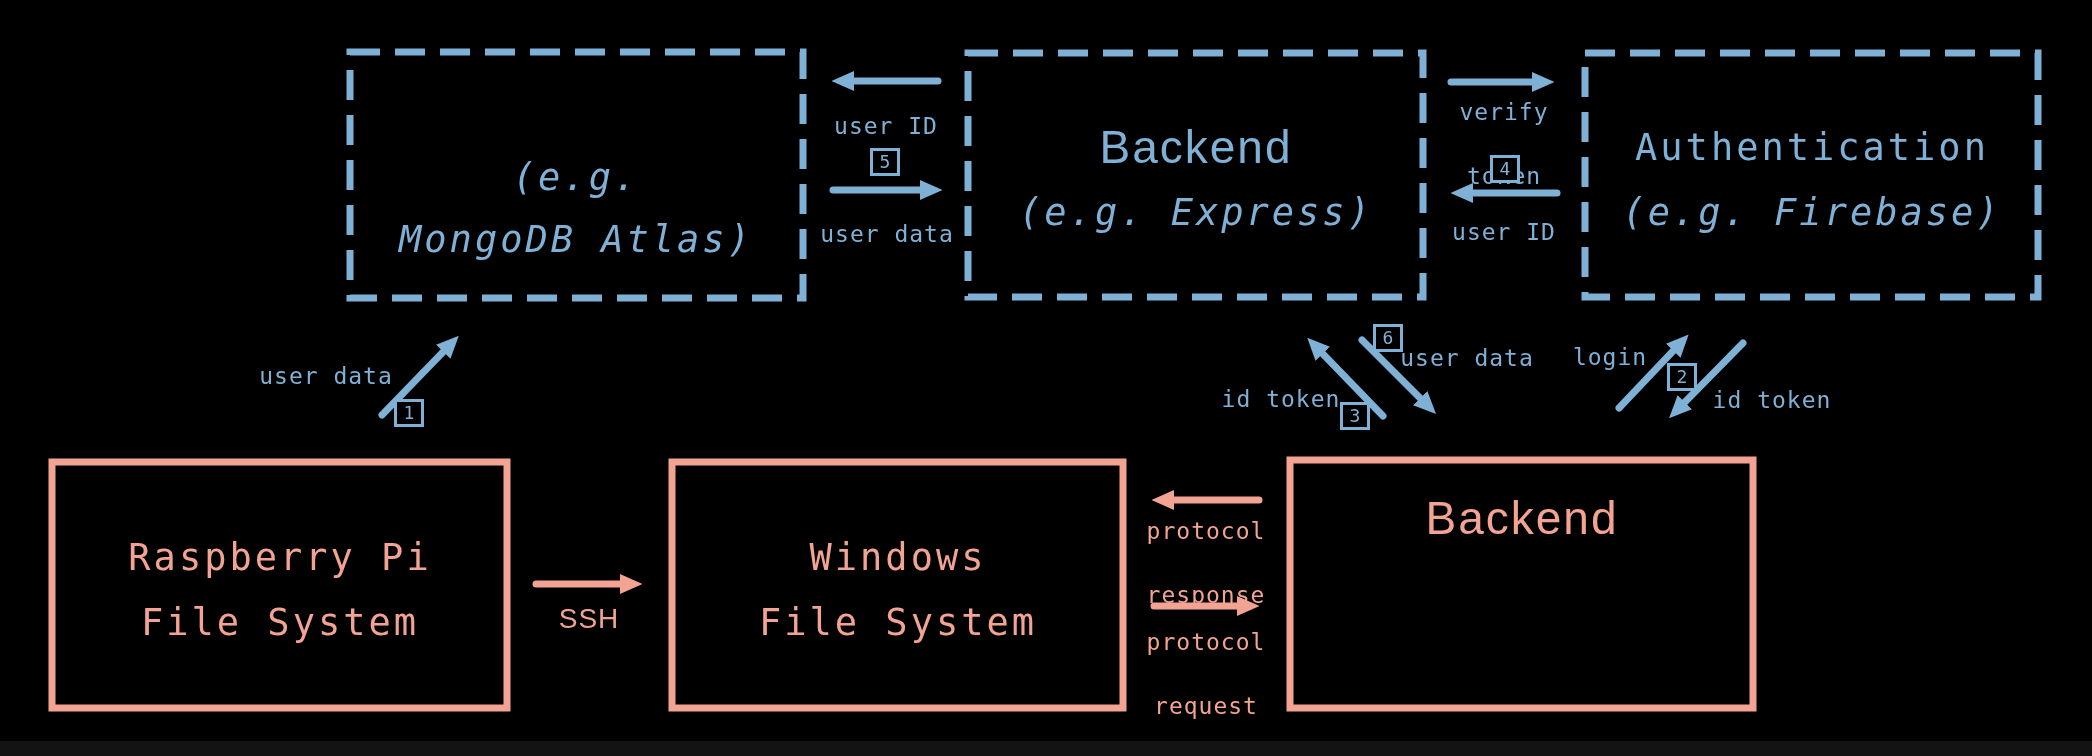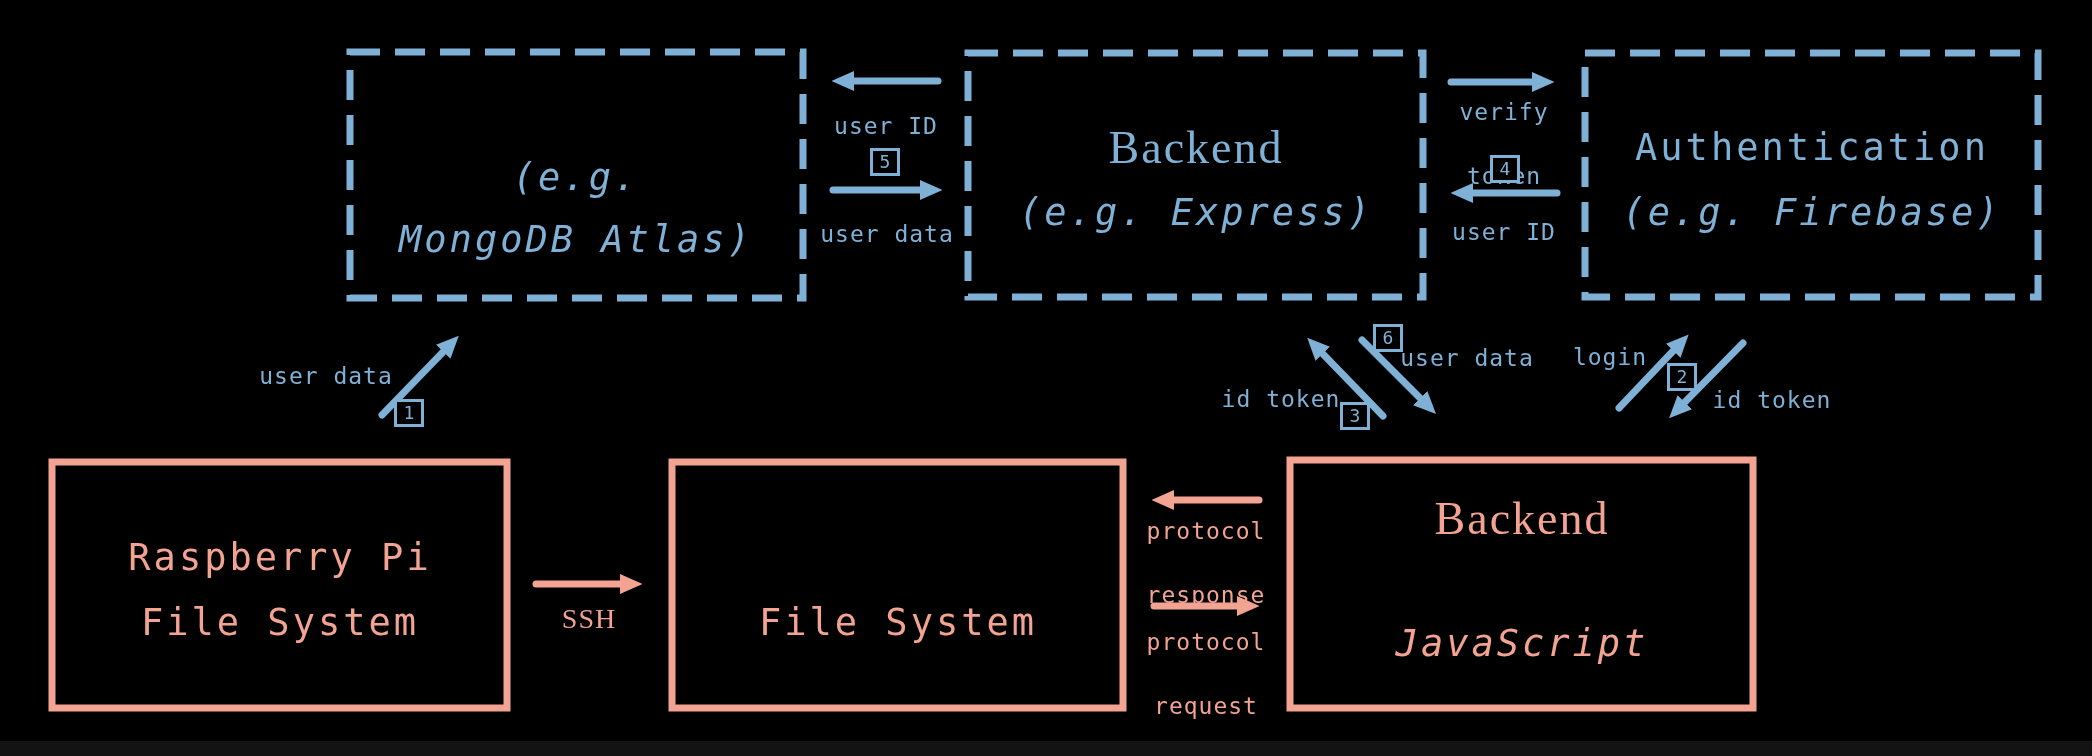--- a/index.html
+++ b/index.html
@@ -21,21 +21,21 @@
 
   .lbl{
     position:absolute;
     transform:translate(-50%,-50%);
     white-space:nowrap;
     text-align:center;
   }
   .blue{color:var(--blue);}
   .salmon{color:var(--salmon);}
   .mono{font-family:"DejaVu Sans Mono",monospace;}
-  .sans{font-family:Liberation Serif, serif;}
+  .sans{font-family:Liberation Sans, sans-serif;}
   .it{font-style:italic;}
 
   .node-line{font-size:37px;letter-spacing:3px;}
   .node-title-sans{font-size:46px;letter-spacing:2px;}
   .edge-lbl{font-size:23px;letter-spacing:1px;line-height:28px;}
   .edge-lbl .line{display:block;margin-top:36px;}
   .ssh-lbl{font-size:28px;letter-spacing:1px;}
 
   .badge{
     position:absolute;
@@ -97,24 +97,24 @@
 
   <div class="lbl blue sans node-title-sans" style="left:1196px;top:147px">Backend</div>
   <div class="lbl blue mono node-line it" style="left:1196px;top:212px">(e.g. Express)</div>
 
   <div class="lbl blue mono node-line" style="left:1812px;top:147px">Authentication</div>
   <div class="lbl blue mono node-line it" style="left:1812px;top:212px">(e.g. Firebase)</div>
 
   <div class="lbl salmon mono node-line" style="left:280px;top:557px">Raspberry Pi</div>
   <div class="lbl salmon mono node-line" style="left:280px;top:622px">File System</div>
 
+  <div class="lbl salmon mono node-line" style="left:898px;top:557px">Windows</div>
   <div class="lbl salmon mono node-line" style="left:898px;top:622px">File System</div>
 
   <div class="lbl salmon sans node-title-sans" style="left:1522px;top:518px">Backend</div>
-  <div class="lbl salmon mono node-line it" style="left:1522px;top:643px">JavaScript</div>
 
   <div class="lbl blue mono edge-lbl" style="left:886px;top:126px">user ID</div>
   <div class="badge" style="left:885px;top:162px">5</div>
   <div class="lbl blue mono edge-lbl" style="left:887px;top:234px">user data</div>
 
   <div class="lbl blue mono edge-lbl" style="left:1504px;top:126px">
     <span class="line">verify</span>
     <span class="line">token</span>
   </div>
   <div class="badge" style="left:1505px;top:169px">4</div>

